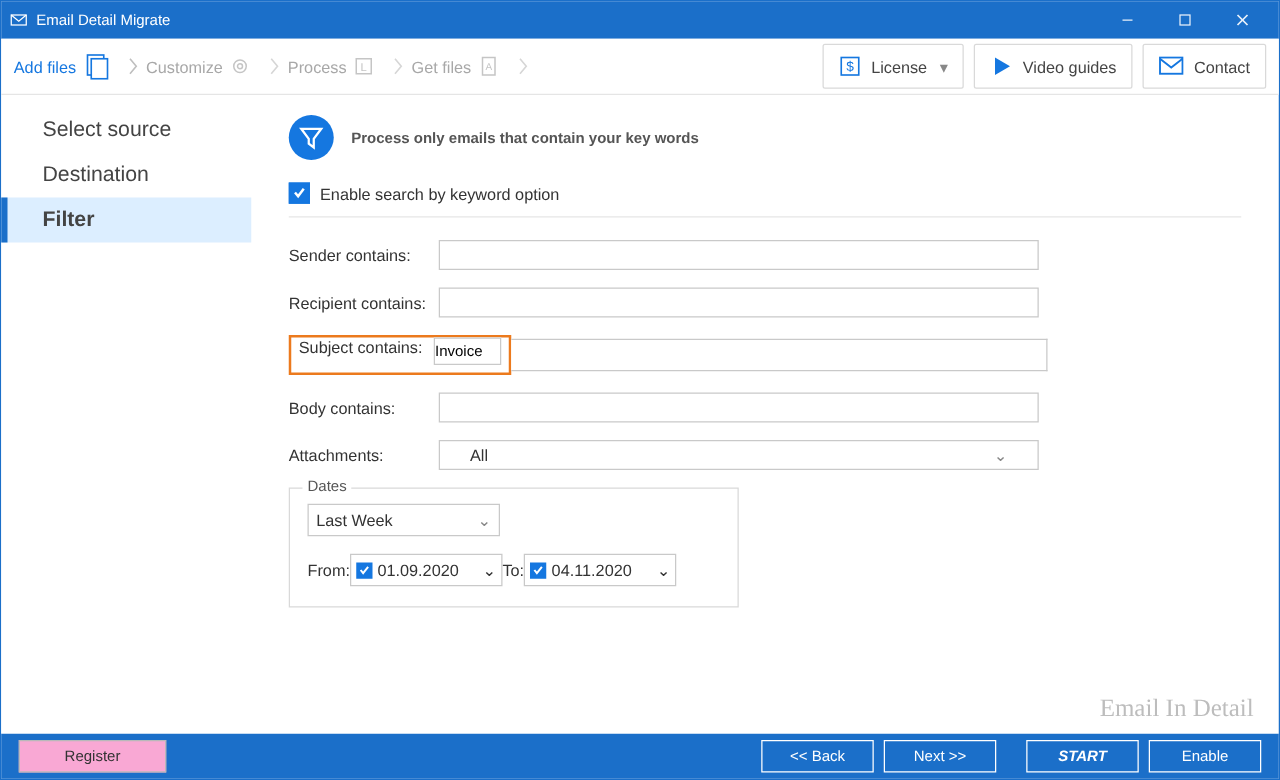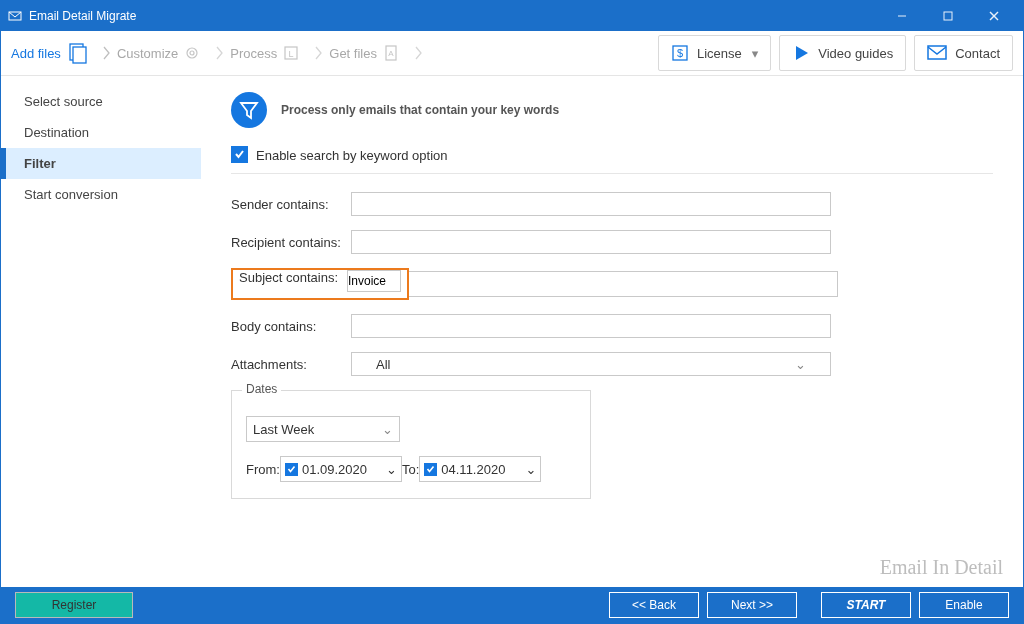--- a/index.html
+++ b/index.html
@@ -12,55 +12,55 @@
 .toolbar{height:44px;border-bottom:1px solid #e5e5e5;display:flex;align-items:center;padding:0 10px;background:#fff}
 .bc-step{display:flex;align-items:center;color:#a8a8a8;font-size:13px;margin-right:4px}
 .bc-step.active{color:#1577e0}
 .bc-step .bc-icon{margin:0 4px;display:flex;align-items:center}
 .bc-chevron{margin:0 6px;display:flex;align-items:center;color:#bfbfbf}
 .tool-spacer{flex:1}
 .top-btn{border:1px solid #d9d9d9;background:#fff;height:34px;display:flex;align-items:center;padding:0 12px;border-radius:2px;margin-left:8px;font-size:13px;color:#444}
 .top-btn .ic{margin-right:8px;display:flex}
 .body{flex:1;display:flex;min-height:0}
 .sidebar{width:200px;background:#fff;border-right:0;padding-top:10px}
-.sidebar .s-item{padding:8px 18px;color:#444;font-size:13px;border-left:5px solid transparent}
+.sidebar .s-item{padding:8px 28px;color:#444;font-size:17px;border-left:5px solid transparent}
 .sidebar .s-item.selected{background:#dceeff;border-left:5px solid #1b6fc9;font-weight:600}
 .main{flex:1;padding:16px 30px 10px 30px;position:relative;overflow:hidden}
 .hdr{display:flex;align-items:center;margin-bottom:18px}
 .hdr-icon{width:36px;height:36px;border-radius:50%;background:#1577e0;display:flex;align-items:center;justify-content:center;margin-right:14px}
 .hdr-title{font-size:12px;font-weight:600;color:#555}
 .opt-row{display:flex;align-items:flex-end;margin-bottom:10px}
 .chk{width:15px;height:15px;border:1px solid #1577e0;background:#1577e0;display:flex;align-items:center;justify-content:center;margin-right:8px}
 .opt-label{color:#333}
 .hr{border-bottom:1px solid #e6e6e6;margin:4px 0 18px 0}
 .form-row{display:flex;align-items:center;margin-bottom:14px}
 .form-row .lbl{width:120px;color:#333}
 .form-row input[type=text], .form-row .select{height:24px;border:1px solid #c9c9c9;background:#fff;padding:0 24px;font-size:13px;color:#333;box-sizing:border-box}
 .form-row input[type=text]{flex:1;max-width:480px}
 .form-row .select{flex:1;max-width:480px;display:flex;align-items:center;justify-content:space-between}
 .select .caret{color:#888}
 .subject-row{display:flex;align-items:center;margin-bottom:14px}
 .subject-hl{border:2px solid #ec7a1d;display:flex;height:28px;padding:0 6px;margin-right:0}
 .subject-hl .lbl{width:108px}
 .subject-hl input{width:52px;height:20px;border:1px solid #c9c9c9;padding:0 0;font-size:12px}
 .subject-rest{flex:1;max-width:428px;height:24px;border:1px solid #c9c9c9;border-left:none;background:#fff}
-.dates-fs{border:1px solid #d9d9d9;padding:25px 14px 16px 14px;width:330px;position:relative;margin-top:6px}
+.dates-fs{border:1px solid #d9d9d9;padding:12px 14px 16px 14px;width:330px;position:relative;margin-top:6px}
 .dates-fs .legend{position:absolute;top:-9px;left:10px;background:#fff;padding:0 4px;font-size:12px;color:#555}
 .dates-top{display:flex;align-items:center;margin-bottom:14px}
 .dates-top .select{width:140px;height:24px;border:1px solid #c9c9c9;display:flex;align-items:center;justify-content:space-between;padding:0 6px;font-size:13px}
 .date-pair{display:flex;align-items:center;}
 .date-pair .lbl2{font-size:13px}
 .date-box{display:flex;align-items:center;border:1px solid #c9c9c9;height:24px;padding:0 4px;width:112px;justify-content:space-between}
 .date-box .mini-chk{width:13px;height:13px;background:#1577e0;display:flex;align-items:center;justify-content:center;margin-right:4px}
 .watermark{position:absolute;right:20px;bottom:8px;color:#bdbdbd;font-size:20px;font-family:Georgia,serif}
 .footer{height:36px;background:#1b6fc9;display:flex;align-items:center;padding:0 14px}
 .footer .f-left{display:flex}
 .footer .f-spacer{flex:1}
 .f-btn{height:24px;border:1px solid #fff;color:#fff;background:transparent;padding:0 16px;font-size:12px;display:flex;align-items:center;margin-left:8px;min-width:56px;justify-content:center}
-.f-btn.light{background:#14b8a6;color:#333;border:1px solid #b9b9b9}
+.f-btn.light{background:#f9a8d4;color:#333;border:1px solid #b9b9b9}
 .f-btn.primary{font-weight:700}
 svg{display:block}
 </style>
 </head>
 <body>
 
 <div class="window">
 
   <div class="titlebar">
     <span class="app-icon">
@@ -180,21 +180,20 @@
         </span>
       <span>Contact</span>
     </div>
   </div>
 
   <div class="body">
     <div class="sidebar">
       <div class="s-item">Select source</div>
       <div class="s-item">Destination</div>
       <div class="s-item selected">Filter</div>
-      <div class="s-item">Start conversion</div>
     </div>
 
     <div class="main">
       <div class="hdr">
         <div class="hdr-icon">
           <svg width="20" height="20" viewBox="0 0 20 20">
               <path d="M2 3 H18 L12 11 V18 L8 15 V11 Z" fill="none" stroke="#fff" stroke-width="1.8"></path>
             </svg>
         </div>
         <div class="hdr-title">Process only emails that contain your key words</div>

